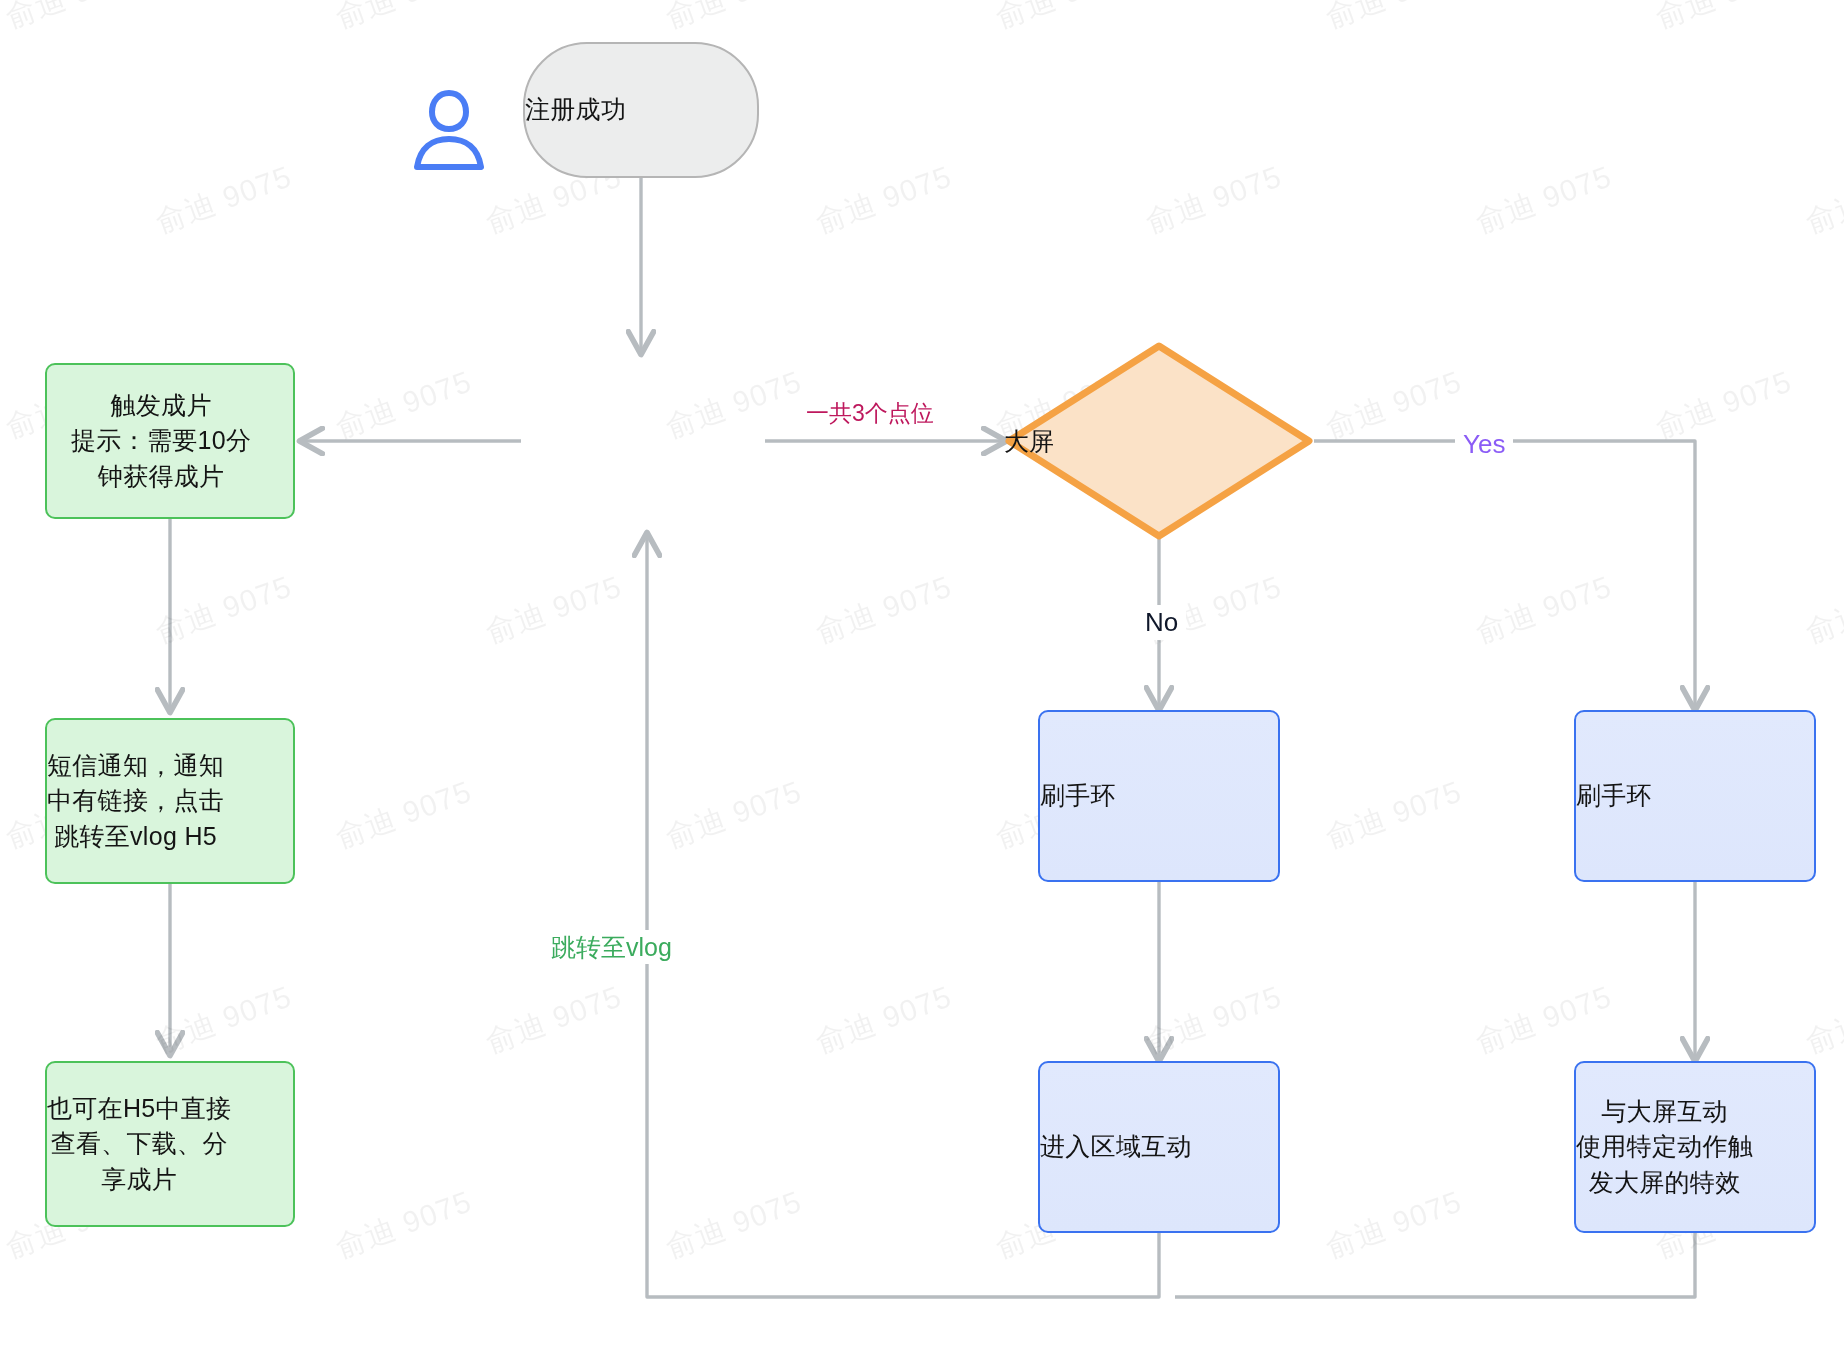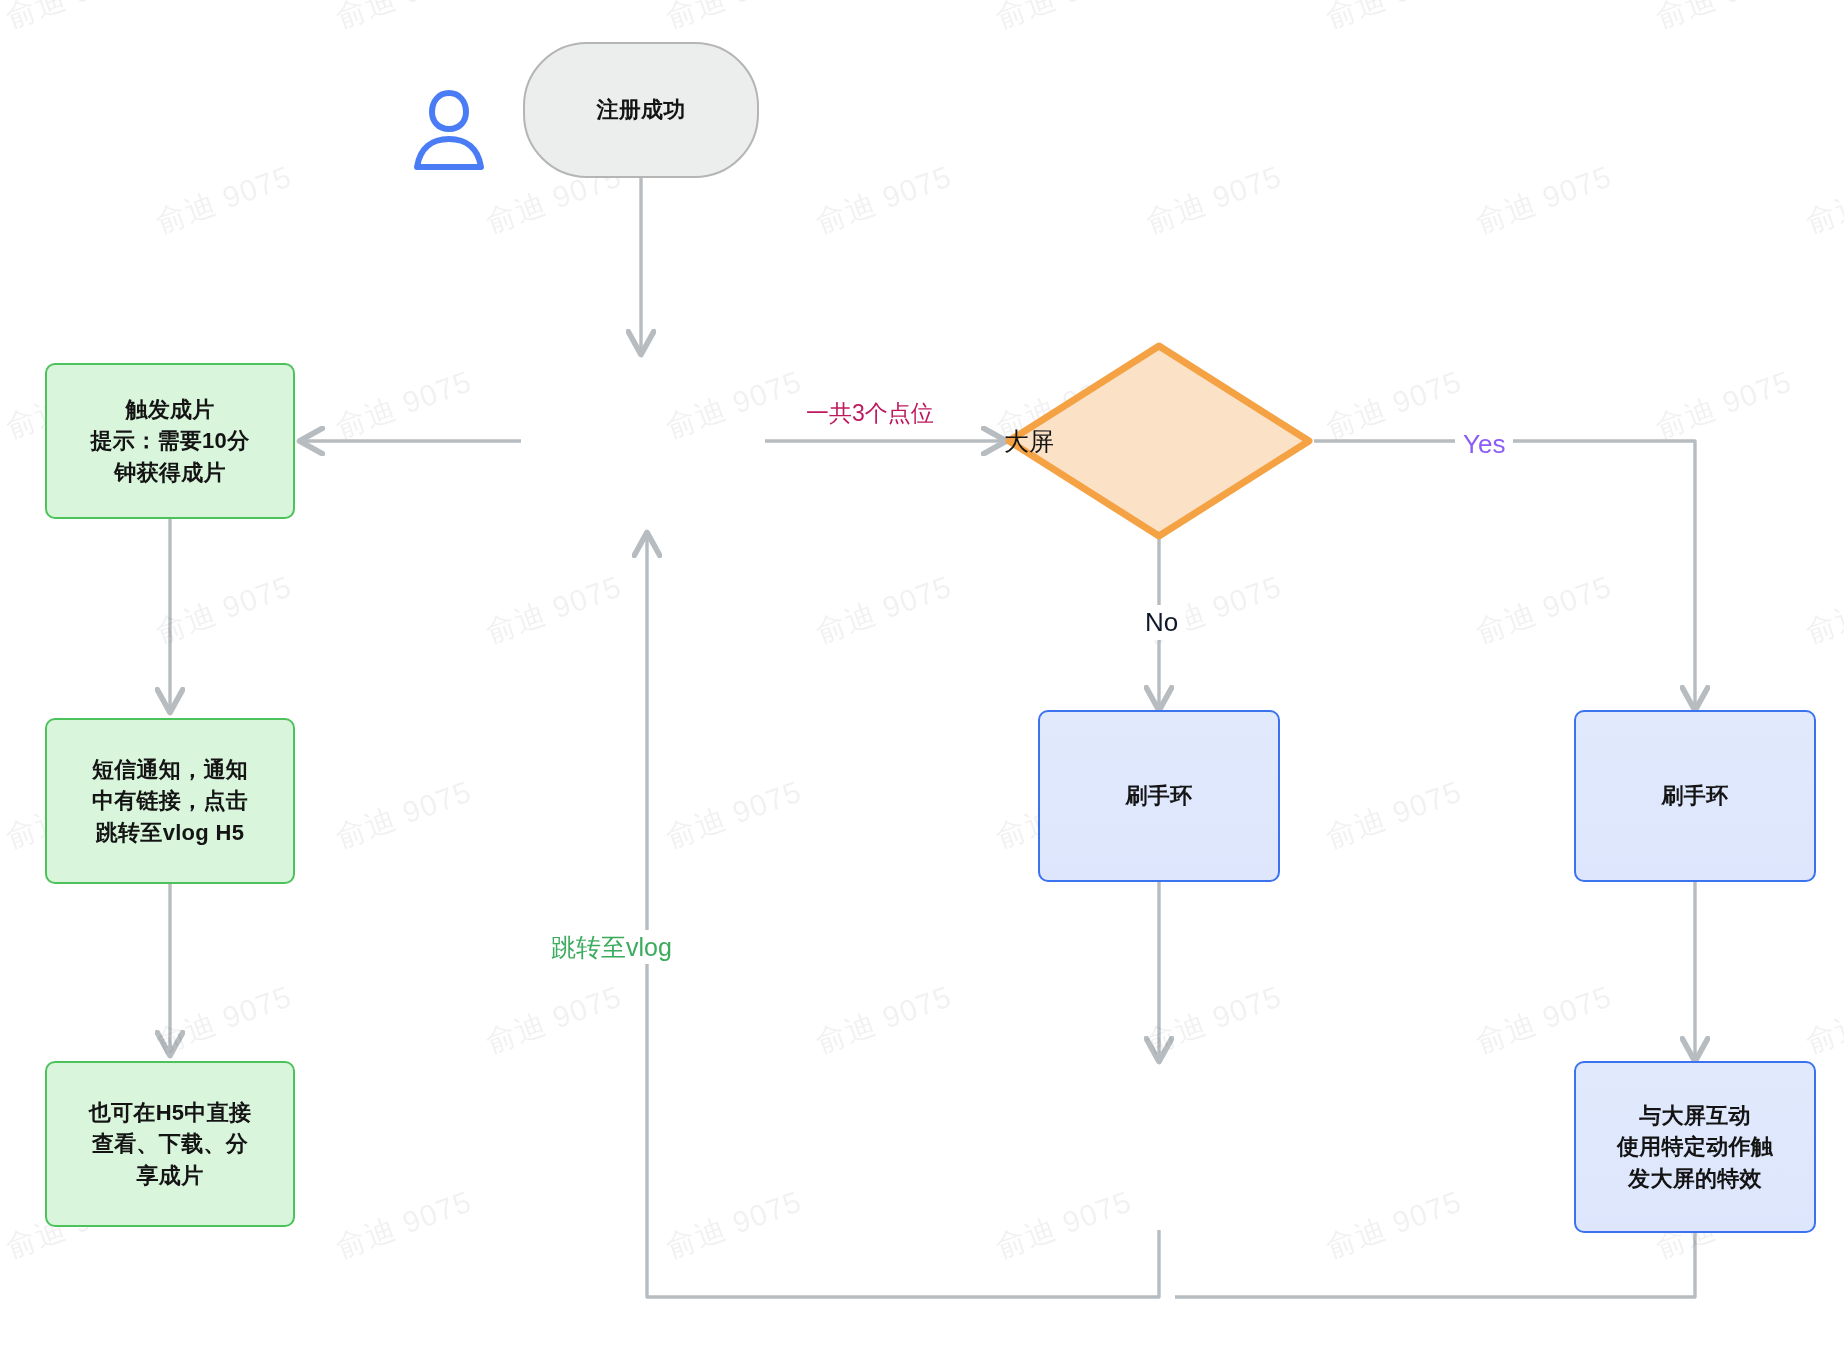--- a/index.html
+++ b/index.html
@@ -44,29 +44,28 @@
     top: 0;
     z-index: 2;
   }
 
   
   .node {
     position: absolute;
     box-sizing: border-box;
     display: flex;
     align-items: center;
-    justify-content: center;
+    justify-content: flex-start;
     text-align: center;
     z-index: 10;
-    font-size: 22px;
+    font-size: 25px;
     line-height: 1.42;
     letter-spacing: 0.3px;
     color: #141414;
     white-space: pre-line;
-    font-weight: bold;
   }
   .node-start {
     border: 2px solid #b5b5b5;
     background: #eceded;
     border-radius: 64px;
   }
   .node-process {
     border: 2.5px solid #3a72f0;
     background: linear-gradient(180deg, #e1e9fd 0%, #dde6fc 100%);
     border-radius: 10px;
@@ -209,21 +208,21 @@
   </div>
 
 
   <div class="node-decision-wrap" style="left:1004px; top:341px; width:310px; height:200px;">
     <svg class="diamond-svg" viewBox="0 0 310 200" preserveAspectRatio="none">
       <path d="M155,5 L305,100 L155,195 L5,100 Z" fill="#fbe2c7" stroke="#f5a244" stroke-width="7" stroke-linejoin="round"></path>
     </svg>
     <span class="node-decision-label">大屏</span>
   </div>
 
-  <div class="node node-note" style="left:45px; top:363px; width:250px; height:156px;">
+  <div class="node node-note" style="left:45px; top:363px; width:250px; height:156px;padding-left:24px;">
     <span>触发成片
 提示：需要10分
 钟获得成片</span>
   </div>
 
   <div class="node node-note" style="left:45px; top:718px; width:250px; height:166px;">
     <span>短信通知，通知
 中有链接，点击
 跳转至vlog H5</span>
   </div>
@@ -235,20 +234,23 @@
   </div>
 
   <div class="node node-process" style="left:1038px; top:710px; width:242px; height:172px;">
     <span>刷手环</span>
   </div>
 
   <div class="node node-process" style="left:1574px; top:710px; width:242px; height:172px;">
     <span>刷手环</span>
   </div>
 
+  <div class="node node-process" style="left:1038px; top:1061px; width:242px; height:172px;">
+    <span>进入区域互动</span>
+  </div>
 
   <div class="node node-process" style="left:1574px; top:1061px; width:242px; height:172px;">
     <span>与大屏互动
 使用特定动作触
 发大屏的特效</span>
   </div>
 
   <div class="edge-label lbl-dark" style="left:798px; top:398px;">一共3个点位</div>
 
   <div class="edge-label lbl-green" style="left:1455px; top:427px; font-size:26px;">Yes</div>

